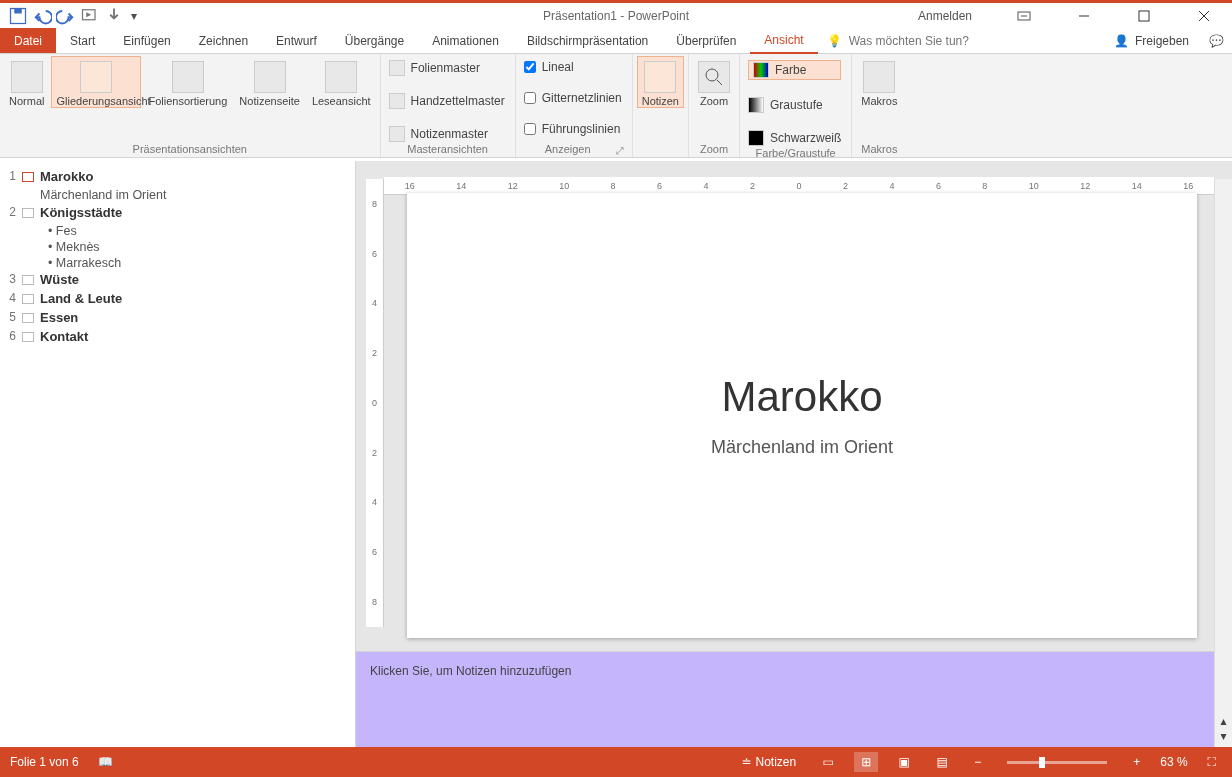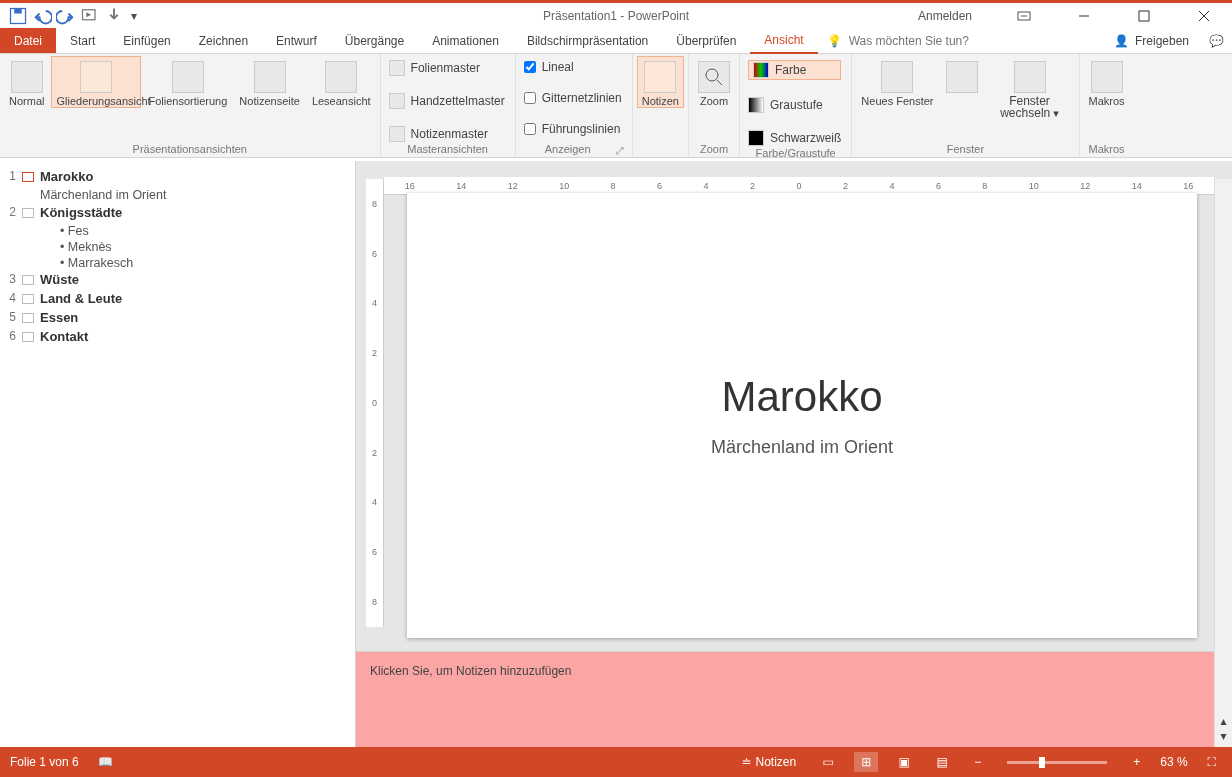--- a/index.html
+++ b/index.html
@@ -34,30 +34,30 @@
 .sicon{width:16px;height:16px;background:#e8e8e8;border:1px solid #ccc;display:inline-block}
 .dlaunch{font-size:10px;color:#888;align-self:flex-end;padding-right:4px;cursor:pointer}
 .content{position:absolute;top:161px;bottom:30px;left:0;right:0;display:flex}
 .outline-pane{width:356px;background:#fff;border-right:1px solid #d4d4d4;padding:8px 10px 8px 6px;overflow:auto}
 .ol-item{display:flex;align-items:flex-start;gap:6px;margin-bottom:4px}
 .ol-num{width:10px;text-align:right;color:#737373;font-size:12px}
 .ol-slideicon{width:12px;height:10px;border:1px solid #d24726;background:#fff;margin-top:3px}
 .ol-slideicon.dim{border-color:#bbb}
 .ol-title{font-weight:bold;color:#333;font-size:13px}
 .ol-sub{margin-left:34px;color:#555;font-size:12.5px;margin-bottom:3px}
-.ol-bul{margin-left:54px;color:#555;font-size:12.5px;margin-bottom:2px}
+.ol-bul{margin-left:42px;color:#555;font-size:12.5px;margin-bottom:2px}
 .editor{flex:1;background:#e6e6e6;position:relative;overflow:hidden}
 .hruler{position:absolute;top:16px;left:28px;right:18px;height:18px;background:#fff;border-bottom:1px solid #ccc;font-size:9px;color:#777;display:flex;align-items:center;justify-content:space-around;overflow:hidden}
 .vruler{position:absolute;top:18px;left:10px;width:18px;bottom:120px;background:#fff;border-right:1px solid #ccc;font-size:9px;color:#777;display:flex;flex-direction:column;align-items:center;justify-content:space-around}
 .hruler span,.vruler span{font-size:9px;color:#737373}
 .slide-area{position:absolute;top:28px;left:44px;right:28px;bottom:120px;display:flex;align-items:flex-start;justify-content:center}
 .slide{width:790px;height:445px;background:#fff;box-shadow:0 1px 4px rgba(0,0,0,.3);display:flex;flex-direction:column;align-items:center;justify-content:center;margin-top:4px}
 .slide h1{font-size:42px;font-weight:300;color:#333;font-family:"Segoe UI Light","Segoe UI",Arial}
 .slide h2{font-size:18px;font-weight:400;color:#555;margin-top:16px}
-.notes{position:absolute;left:0;right:18px;bottom:0;height:96px;background:#fca5a5;border-top:1px solid #d4d4d4;padding:10px 14px;color:#949494;font-size:14px}
+.notes{position:absolute;left:0;right:18px;bottom:0;height:96px;background:#c4b5fd;border-top:1px solid #d4d4d4;padding:10px 14px;color:#949494;font-size:14px}
 .vscroll{position:absolute;right:0;top:18px;bottom:0;width:18px;background:#f1f1f1;border-left:1px solid #ddd}
 .vscroll .nav{position:absolute;bottom:4px;left:0;right:0;display:flex;flex-direction:column;align-items:center;gap:1px;color:#666;font-size:10px}
 .statusbar{position:absolute;bottom:0;left:0;right:0;height:30px;background:#d24726;display:flex;align-items:center;color:#fff;padding:0 10px;gap:14px}
 .statusbar *{color:#fff}
 .statusbar .spacer{flex:1}
 .statusbar .sbtn{padding:0 6px;cursor:pointer;display:flex;align-items:center;gap:4px;font-size:12px}
 .statusbar .viewbtn{width:24px;height:20px;display:flex;align-items:center;justify-content:center;cursor:pointer}
 .statusbar .viewbtn.active{background:rgba(255,255,255,.25)}
 .zoom-slider{width:100px;height:3px;background:rgba(255,255,255,.5);position:relative;margin:0 6px}
 .zoom-slider .thumb{position:absolute;top:-4px;left:32px;width:6px;height:11px;background:#fff}
@@ -252,37 +252,20 @@
             <span class="sicon" style="background:linear-gradient(90deg,#000,#fff)"></span>
             <span>Graustufe</span>
           </div>
         <div class="row">
             <span class="sicon" style="background:#000"></span>
             <span>Schwarzweiß</span>
           </div>
       </div>
     </div>
     <div class="group-label">Farbe/Graustufe</div>
-  </div>
-  <div class="group">
-    <div class="group-body">
-      <div class="bigbtn">
-          <div class="bicon"></div>
-          <div class="lbl">Neues Fenster</div>
-        </div>
-      <div class="bigbtn">
-          <div class="bicon"></div>
-          <div class="lbl">&nbsp;</div>
-        </div>
-      <div class="bigbtn">
-          <div class="bicon"></div>
-          <div class="lbl"><span>Fenster wechseln</span> ▾</div>
-        </div>
-    </div>
-    <div class="group-label">Fenster</div>
   </div>
   <div class="group" style="border-right:none">
     <div class="group-body">
       <div class="bigbtn">
           <div class="bicon"></div>
           <div class="lbl">Makros</div>
         </div>
     </div>
     <div class="group-label">Makros</div>
   </div>

